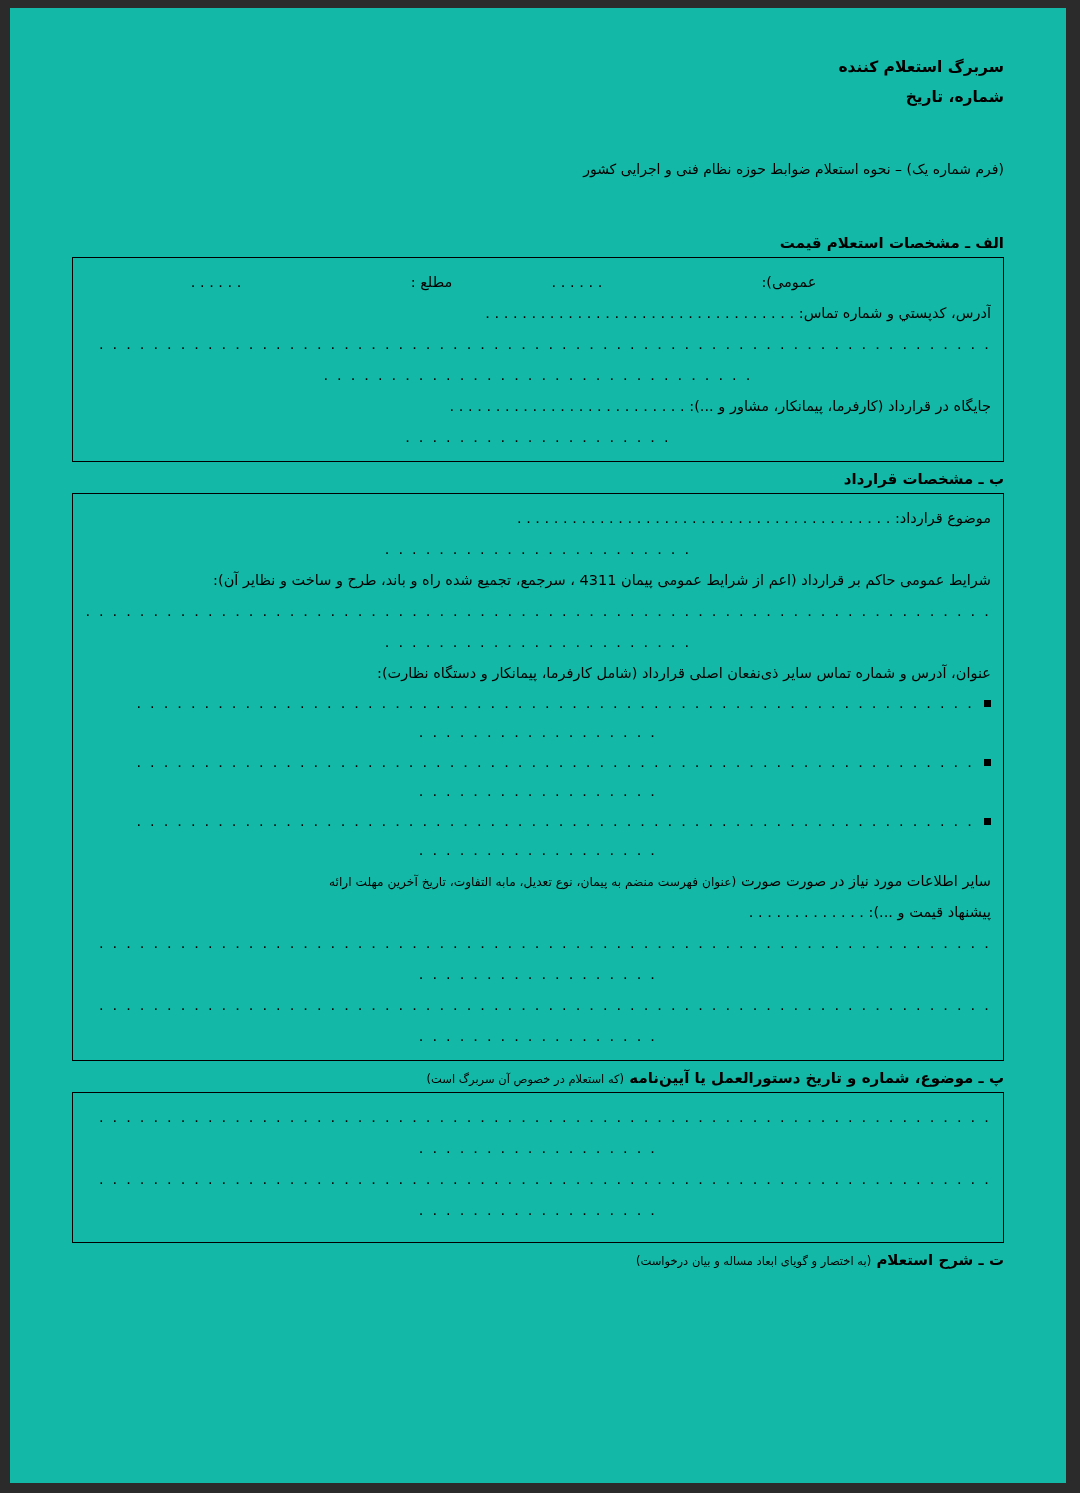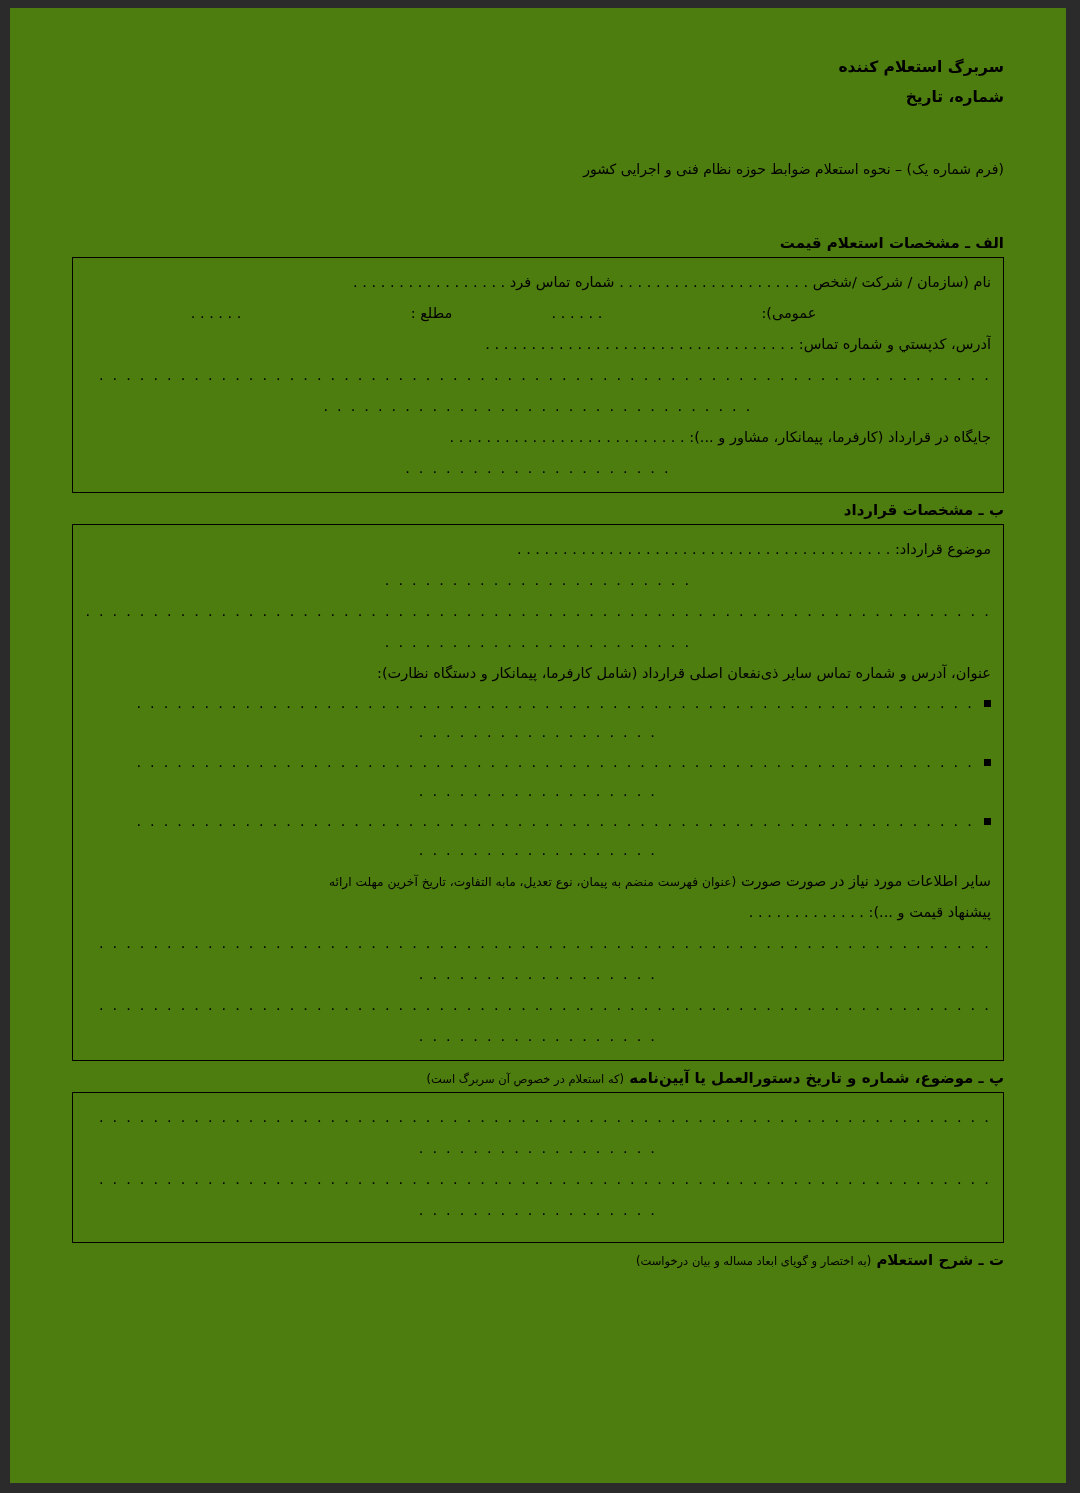--- a/index.html
+++ b/index.html
@@ -15,21 +15,21 @@
   .page-frame {
     position: absolute;
     left: 0; top: 0;
     width: 1080px;
     height: 1493px;
     background: #2b2b2b;
     box-sizing: border-box;
     padding: 8px 14px 10px 10px;
   }
   .page {
-    background: #4d7c0f;
+    background: #14b8a6;
     width: 100%;
     height: 100%;
     box-sizing: border-box;
     padding: 44px 62px 20px 62px;
     position: relative;
     overflow: hidden;
   }
   .rtl { direction: rtl; text-align: right; }
 
   .hdr-line {
@@ -107,26 +107,20 @@
     <div>
       <div class="hdr-line">سربرگ استعلام کننده</div>
       <div class="hdr-line">شماره، تاریخ</div>
     </div>
 
     <div class="form-title">(فرم شماره یک) – نحوه استعلام ضوابط حوزه نظام فنی و اجرایی کشور</div>
 
     <div class="section-label">الف ـ مشخصات استعلام قیمت</div>
     <div class="box">
       <div class="row">
-        <span class="lbl">نام (سازمان / شرکت /شخص</span>
-        <span class="dots">. . . . . . . . . . . . . . . . . . . . .</span>
-        <span class="lbl">شماره تماس فرد</span>
-        <span class="dots">. . . . . . . . . . . . . . . . .</span>
-      </div>
-      <div class="row">
         <span style="display:inline-block;width:170px"></span>
         <span class="lbl">عمومی):</span>
         <span style="display:inline-block;width:150px"></span>
         <span class="dots">. . . . . .</span>
         <span style="display:inline-block;width:90px"></span>
         <span class="lbl">مطلع :</span>
         <span style="display:inline-block;width:160px"></span>
         <span class="dots">. . . . . .</span>
       </div>
       <div class="row">
@@ -150,20 +144,23 @@
 
     <div class="section-label tight">ب ـ مشخصات قرارداد</div>
     <div class="box">
       <div class="row">
         <span class="lbl">موضوع قرارداد:</span>
         <span class="dots">. . . . . . . . . . . . . . . . . . . . . . . . . . . . . . . . . . . . . . . . .</span>
       </div>
       <div class="row center">
         <span class="dots">. . . . . . . . . . . . . . . . . . . . . . .</span>
       </div>
+      <div class="row wrap">
+        <span class="lbl">شرایط عمومی حاکم بر قرارداد (اعم از شرایط عمومی پیمان 4311 ، سرجمع، تجمیع شده راه و باند، طرح و ساخت و نظایر آن):</span>
+      </div>
       <div class="row">
         <span class="dots">. . . . . . . . . . . . . . . . . . . . . . . . . . . . . . . . . . . . . . . . . . . . . . . . . . . . . . . . . . . . . . . . . . .</span>
       </div>
       <div class="row center">
         <span class="dots">. . . . . . . . . . . . . . . . . . . . . . .</span>
       </div>
       <div class="row wrap">
         <span class="lbl">عنوان، آدرس و شماره تماس سایر ذی‌نفعان اصلی قرارداد (شامل کارفرما، پیمانکار و دستگاه نظارت):</span>
       </div>
 

